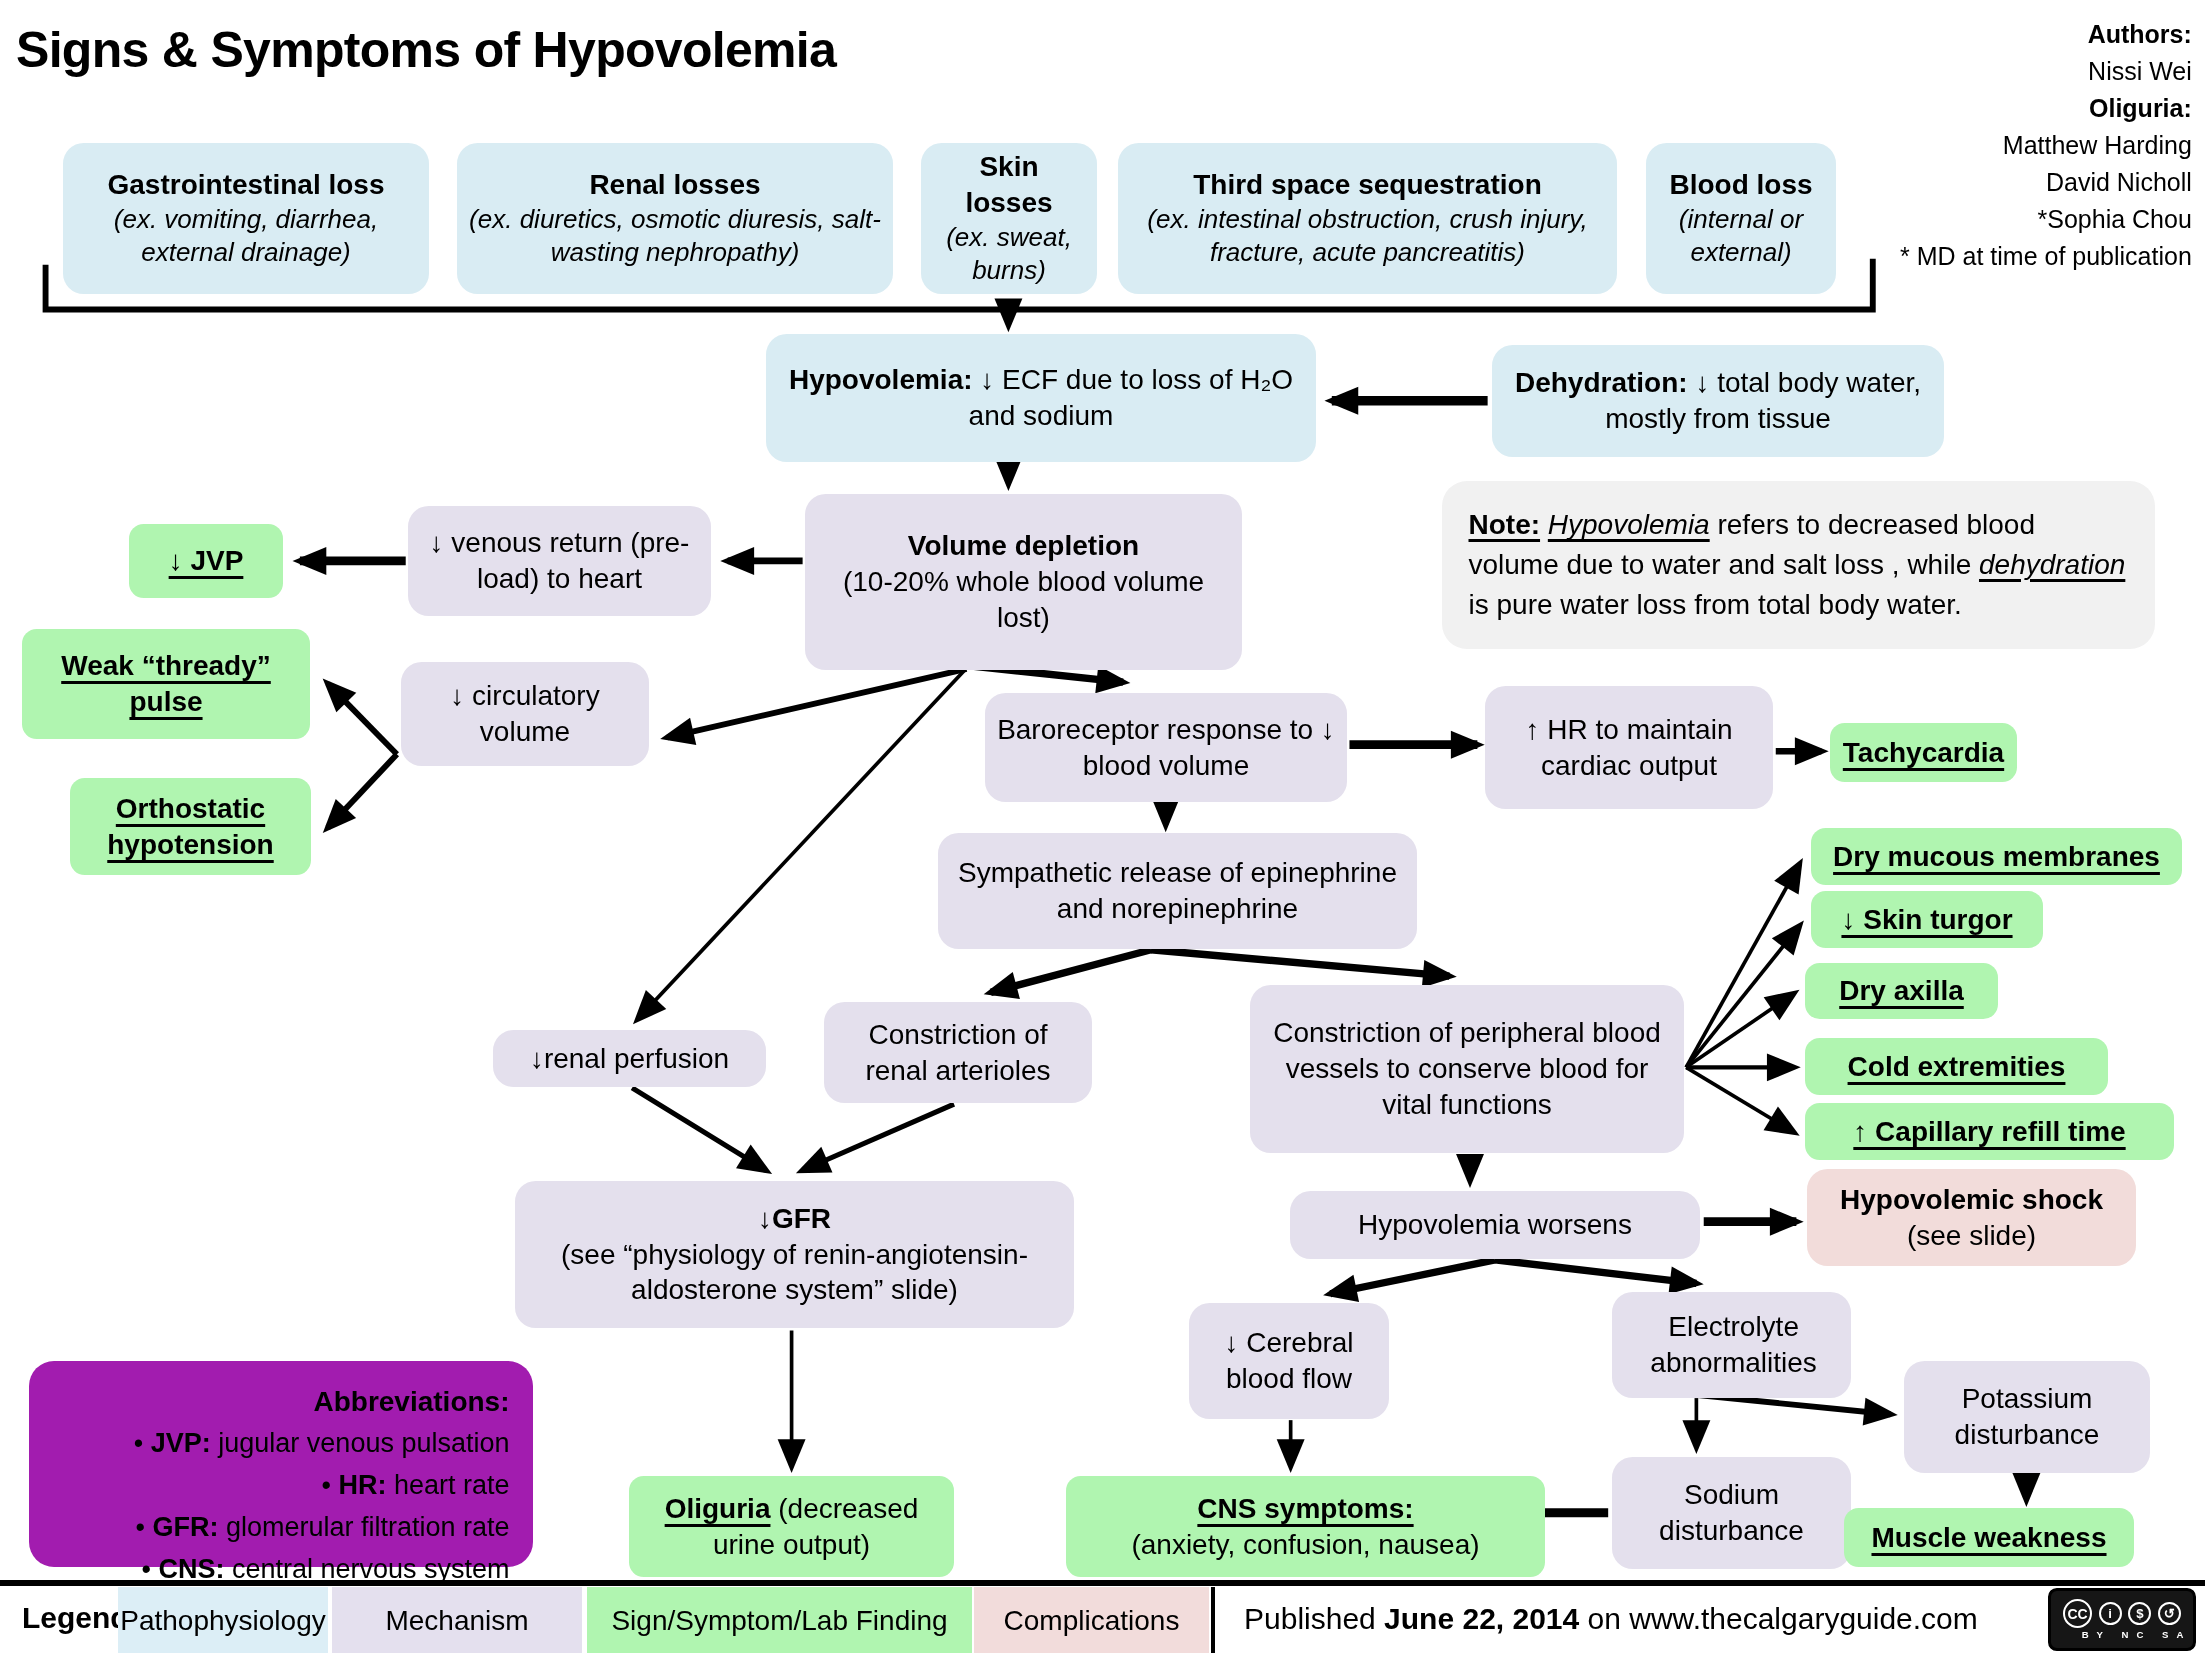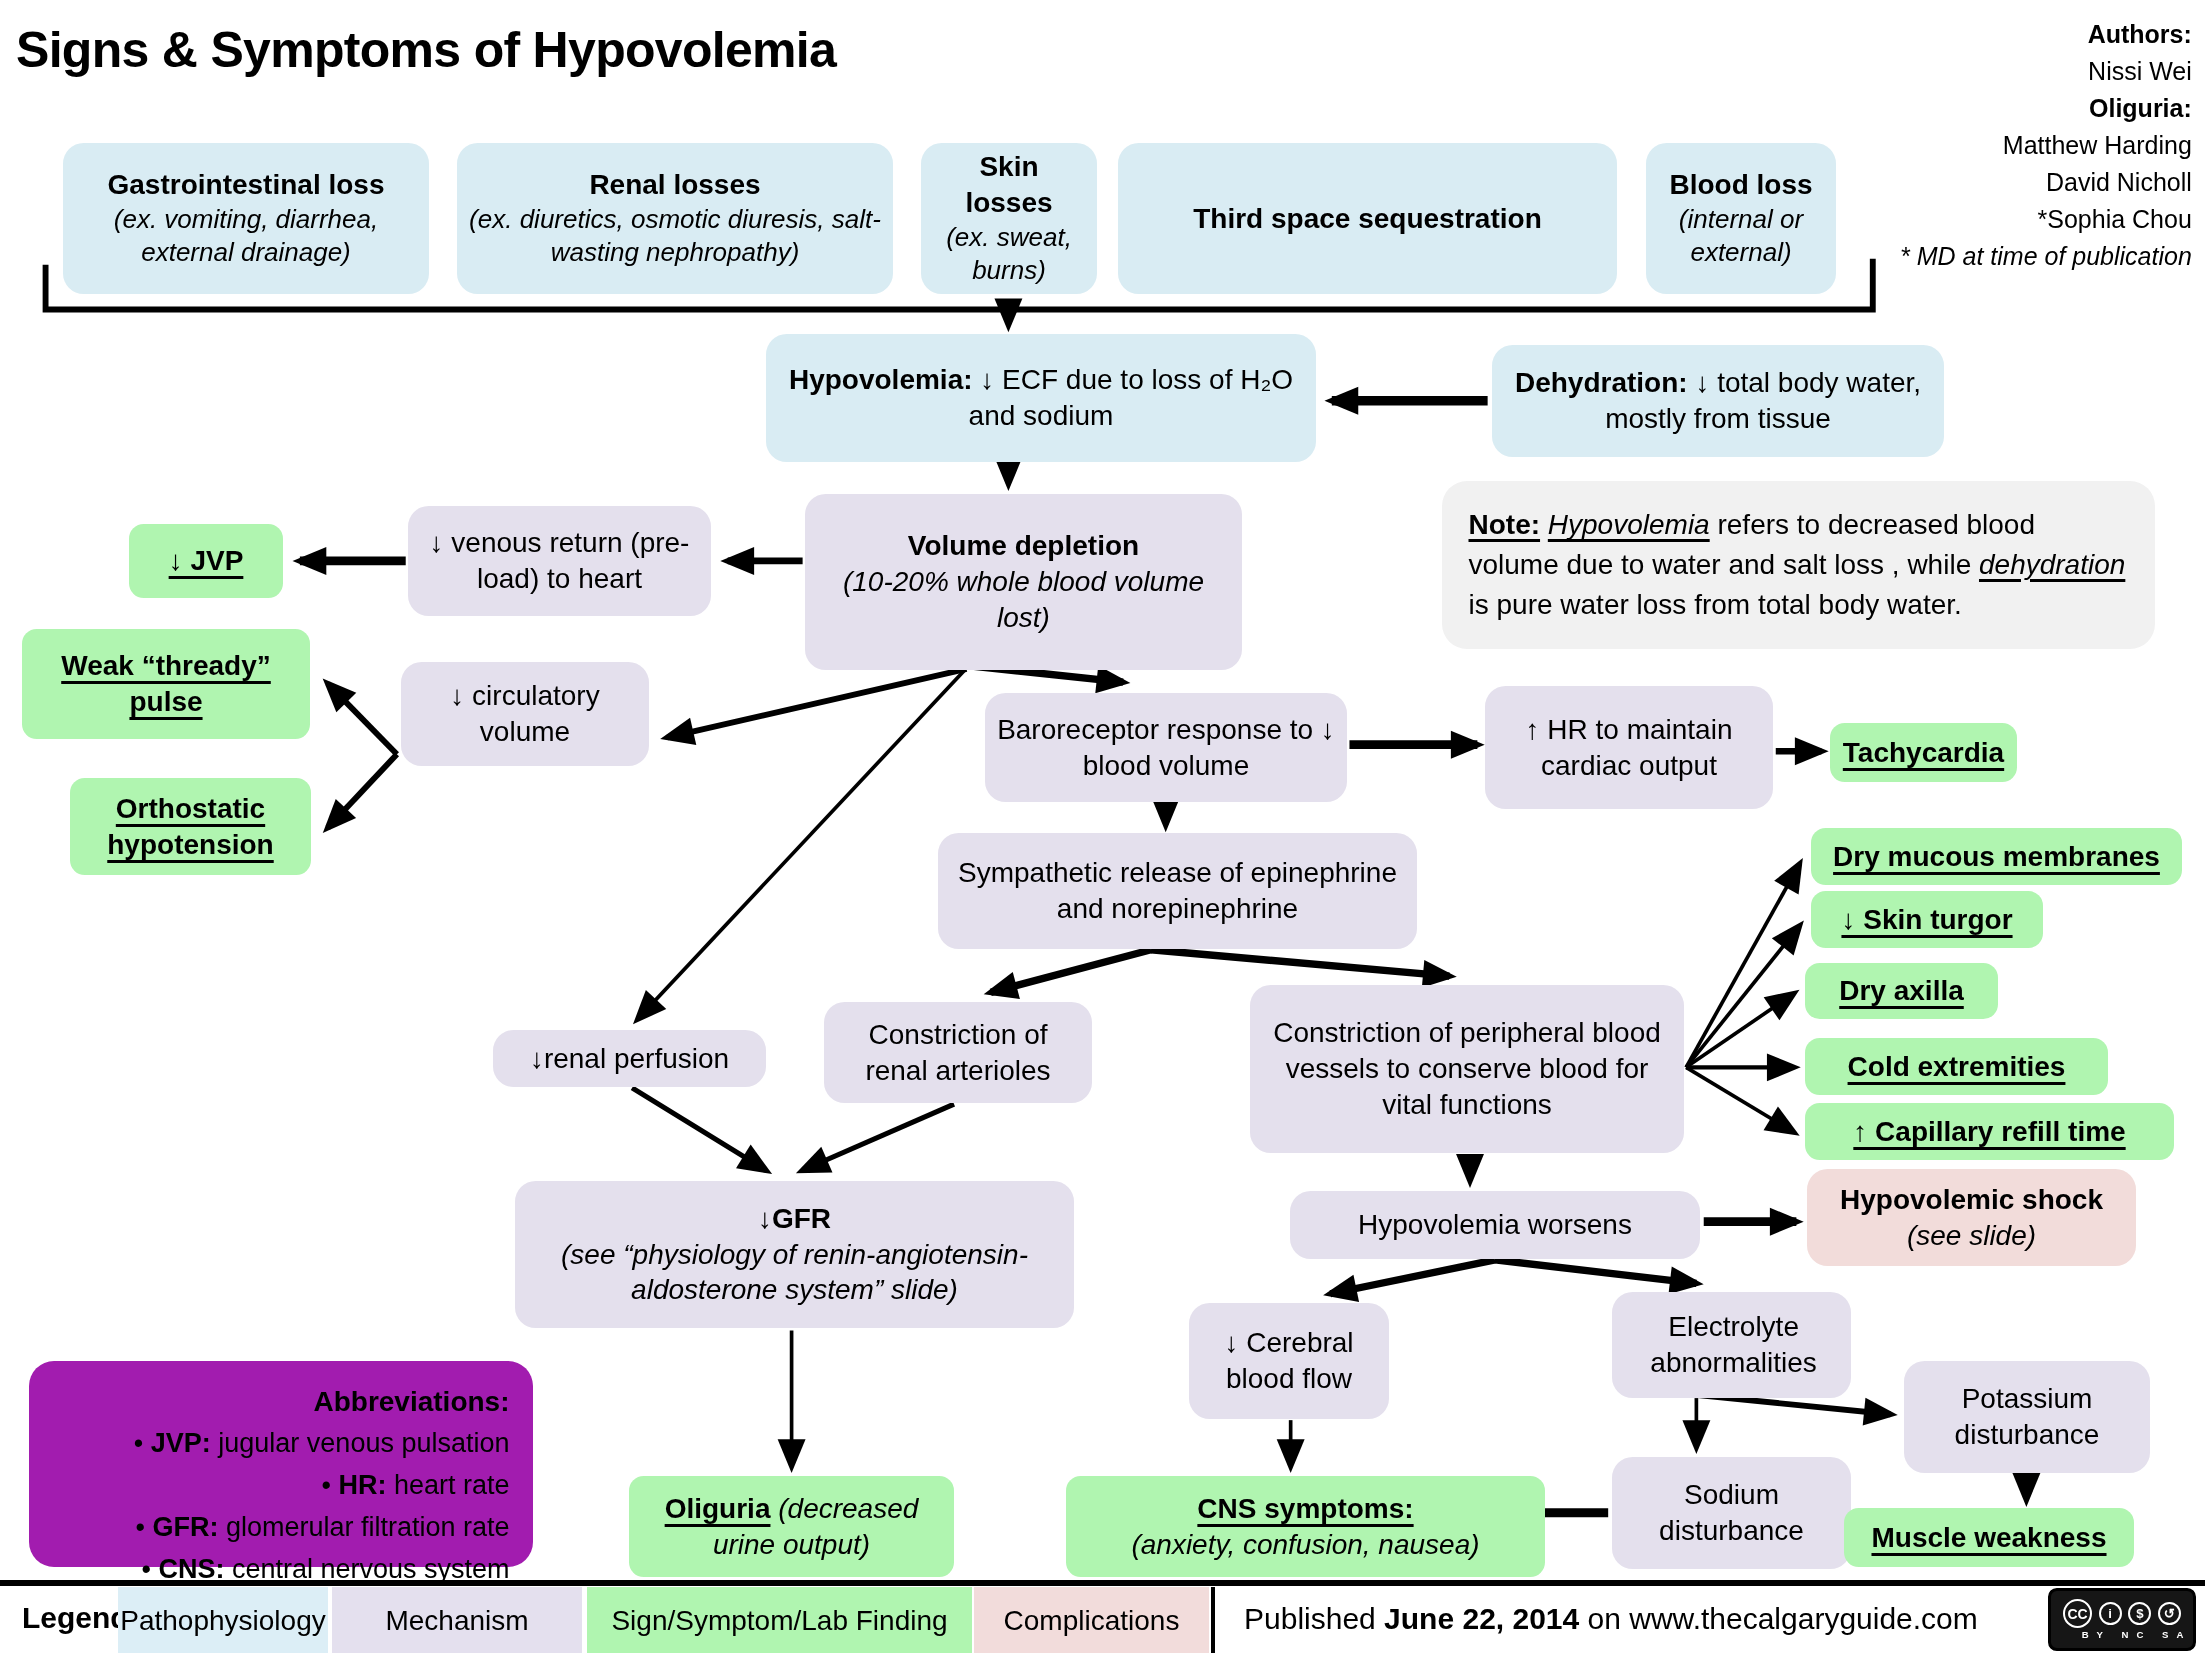--- a/index.html
+++ b/index.html
@@ -7,21 +7,21 @@
           font-family:"Liberation Sans",sans-serif;color:#000;}
   svg.arrows{position:absolute;left:0;top:0;width:2205px;height:1654px;}
   .box{position:absolute;box-sizing:border-box;border-radius:20.6px;display:flex;flex-direction:column;
        justify-content:center;align-items:center;text-align:center;font-size:28px;line-height:1.28;
        padding:7.4px 11.8px;}
   .blue{background:#d9ecf3;}
   .lav{background:#e4e0ed;}
   .green{background:#b0f5b0;border-radius:14.7px;}
   .pink{background:#f2dcda;}
   .b{font-weight:bold;}
-  .i{font-style:italic;}
+  .i{}
   .gl{font-weight:bold;text-decoration:underline;text-decoration-thickness:3.3px;text-underline-offset:5.9px;}
   .causes .t{font-weight:bold;}
   .causes .s{font-style:italic;font-size:26px;}
   .title{position:absolute;left:16px;top:20.6px;font-size:50px;font-weight:bold;letter-spacing:-0.7px;}
   .credits{position:absolute;right:13.2px;top:16px;text-align:right;font-size:25px;line-height:1.48;}
   .notebox{position:absolute;box-sizing:border-box;background:#f1f1f1;border-radius:25px;
            font-size:28px;line-height:1.42;padding:20.6px 26.5px;text-align:left;
            display:flex;flex-direction:column;justify-content:center;}
   .nu{font-weight:bold;text-decoration:underline;text-decoration-thickness:2.9px;text-underline-offset:5.1px;}
   .iu{font-style:italic;text-decoration:underline;text-decoration-thickness:2.9px;text-underline-offset:5.1px;}
@@ -133,20 +133,21 @@
   <div class="box blue causes" style="left:457px;top:143px;width:436px;height:151px;">
     <div class="t">Renal losses</div>
     <div class="s">(ex. diuretics, osmotic diuresis, salt-wasting nephropathy)</div>
   </div>
   <div class="box blue causes" style="left:921px;top:143px;width:176px;height:151px;">
     <div class="t">Skin losses</div>
     <div class="s">(ex. sweat, burns)</div>
   </div>
   <div class="box blue causes" style="left:1118px;top:143px;width:499px;height:151px;">
     <div class="t">Third space sequestration</div>
+    <div class="s">(ex. intestinal obstruction, crush injury, fracture, acute pancreatitis)</div>
   </div>
   <div class="box blue causes" style="left:1646px;top:143px;width:190px;height:151px;">
     <div class="t">Blood loss</div>
     <div class="s">(internal or external)</div>
   </div>
 
   <div class="box blue" style="left:766px;top:334px;width:550px;height:128px;">
     <div><span class="b">Hypovolemia:</span><span> ↓ ECF due to loss of H₂O and sodium</span></div>
   </div>
   <div class="box blue" style="left:1492px;top:345px;width:452px;height:112px;">

